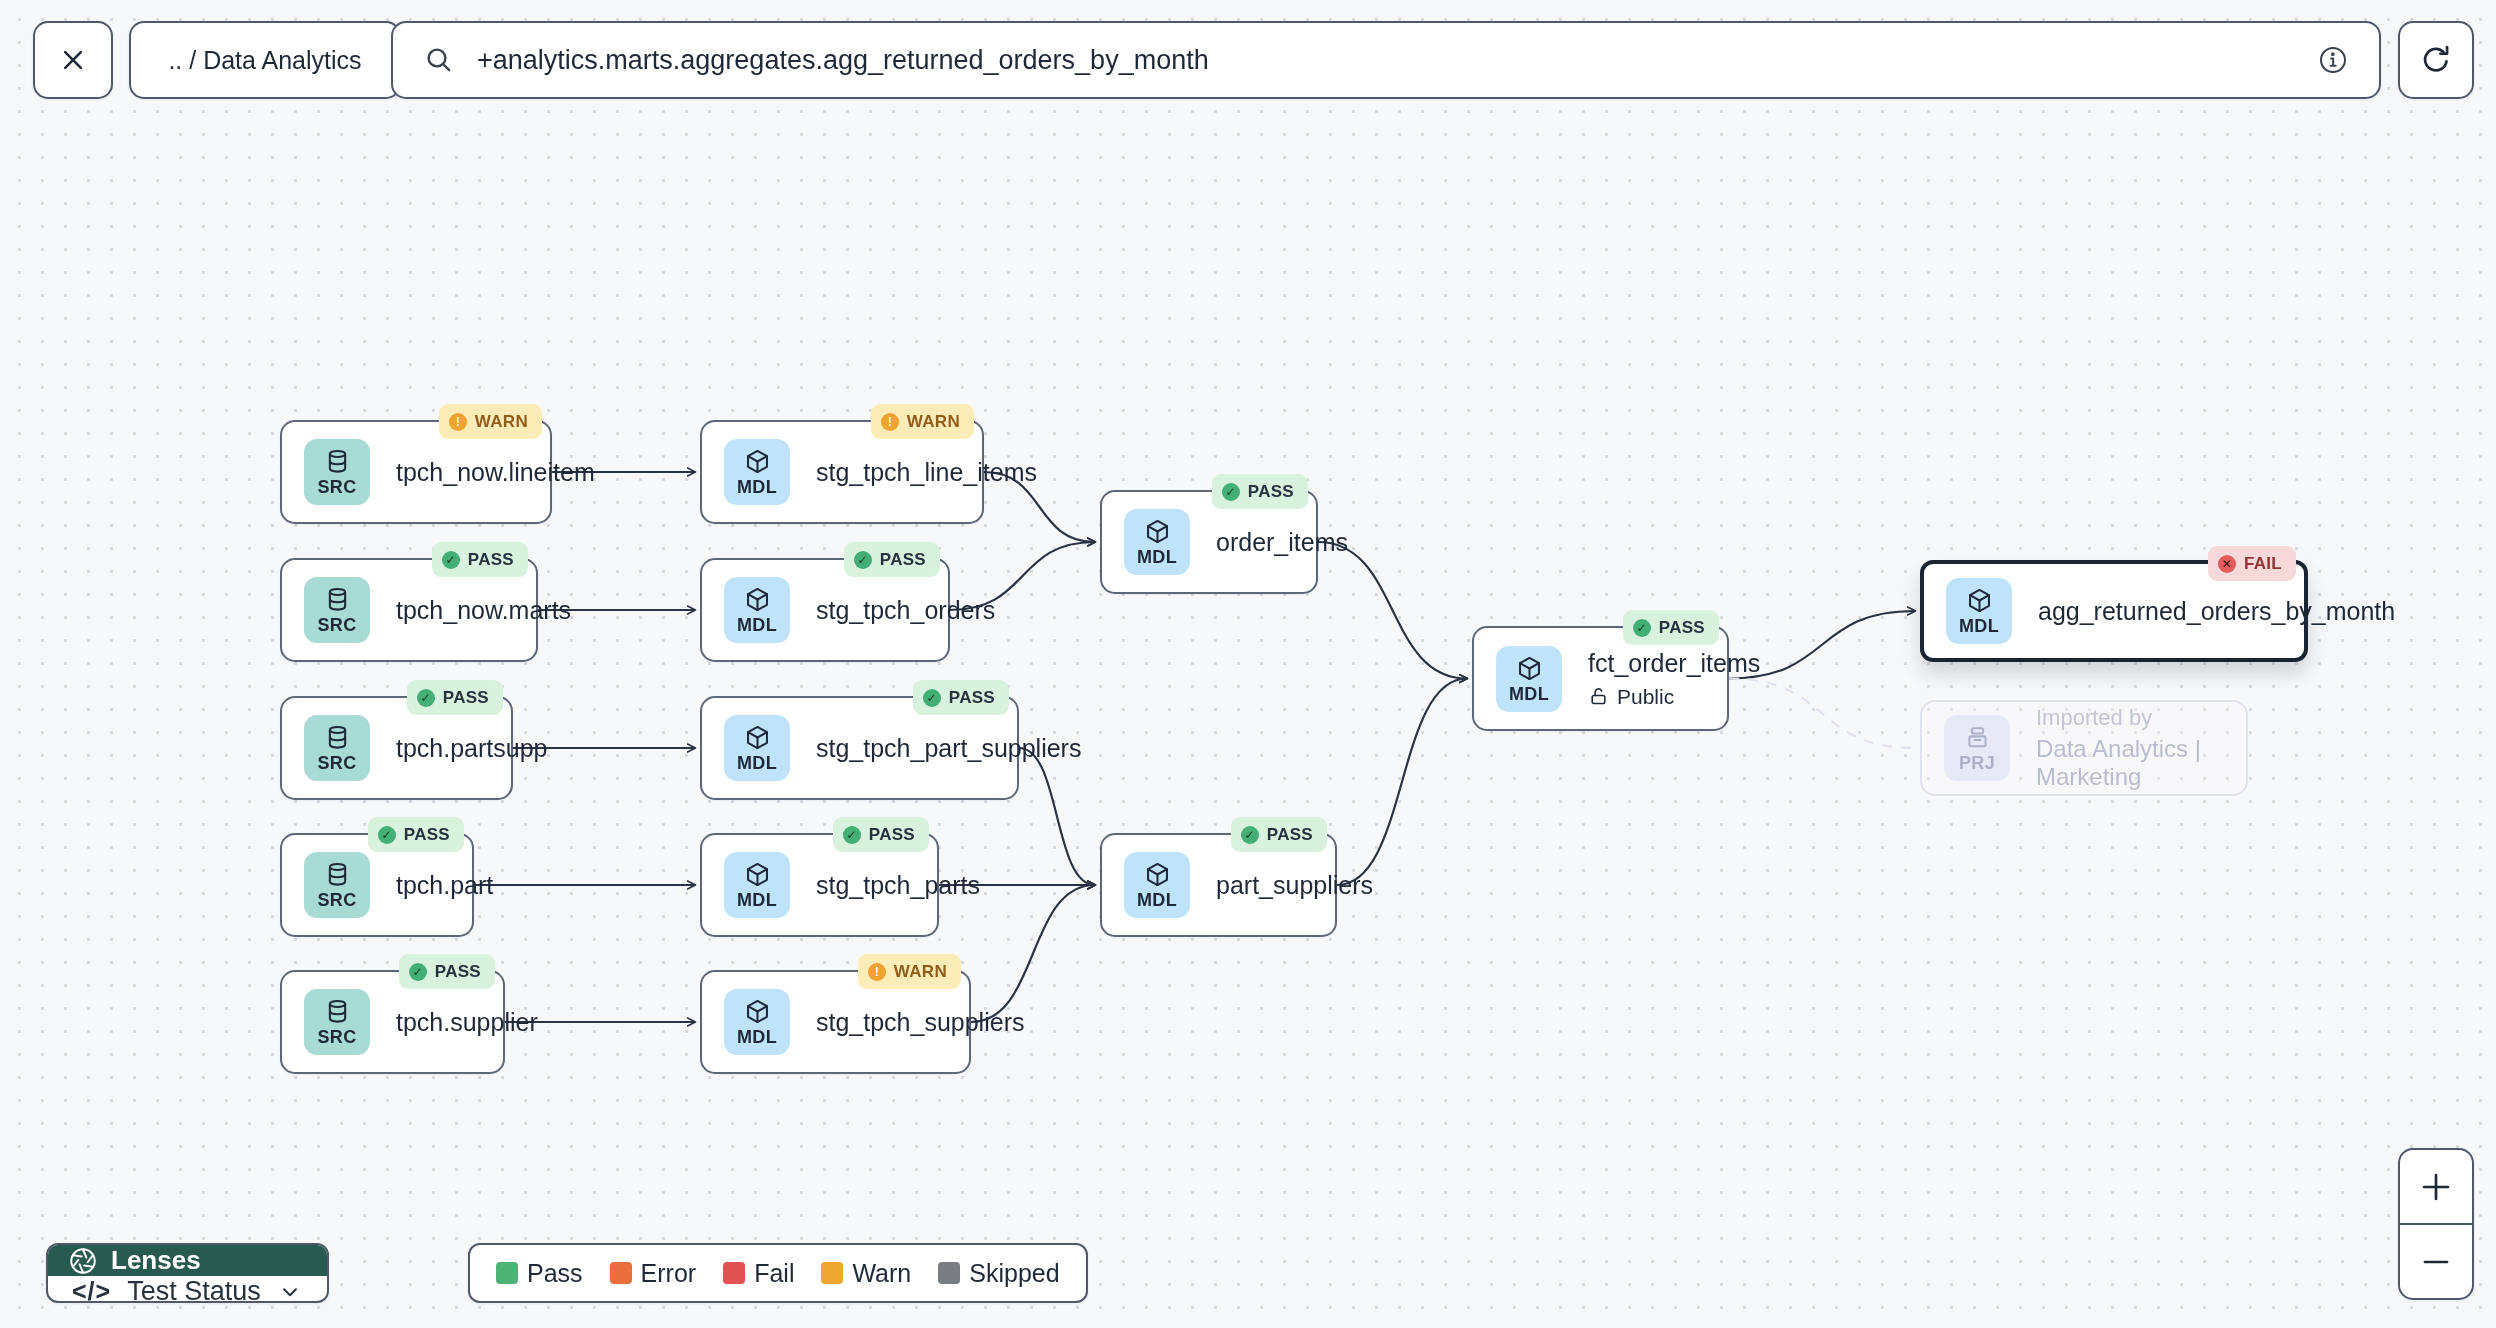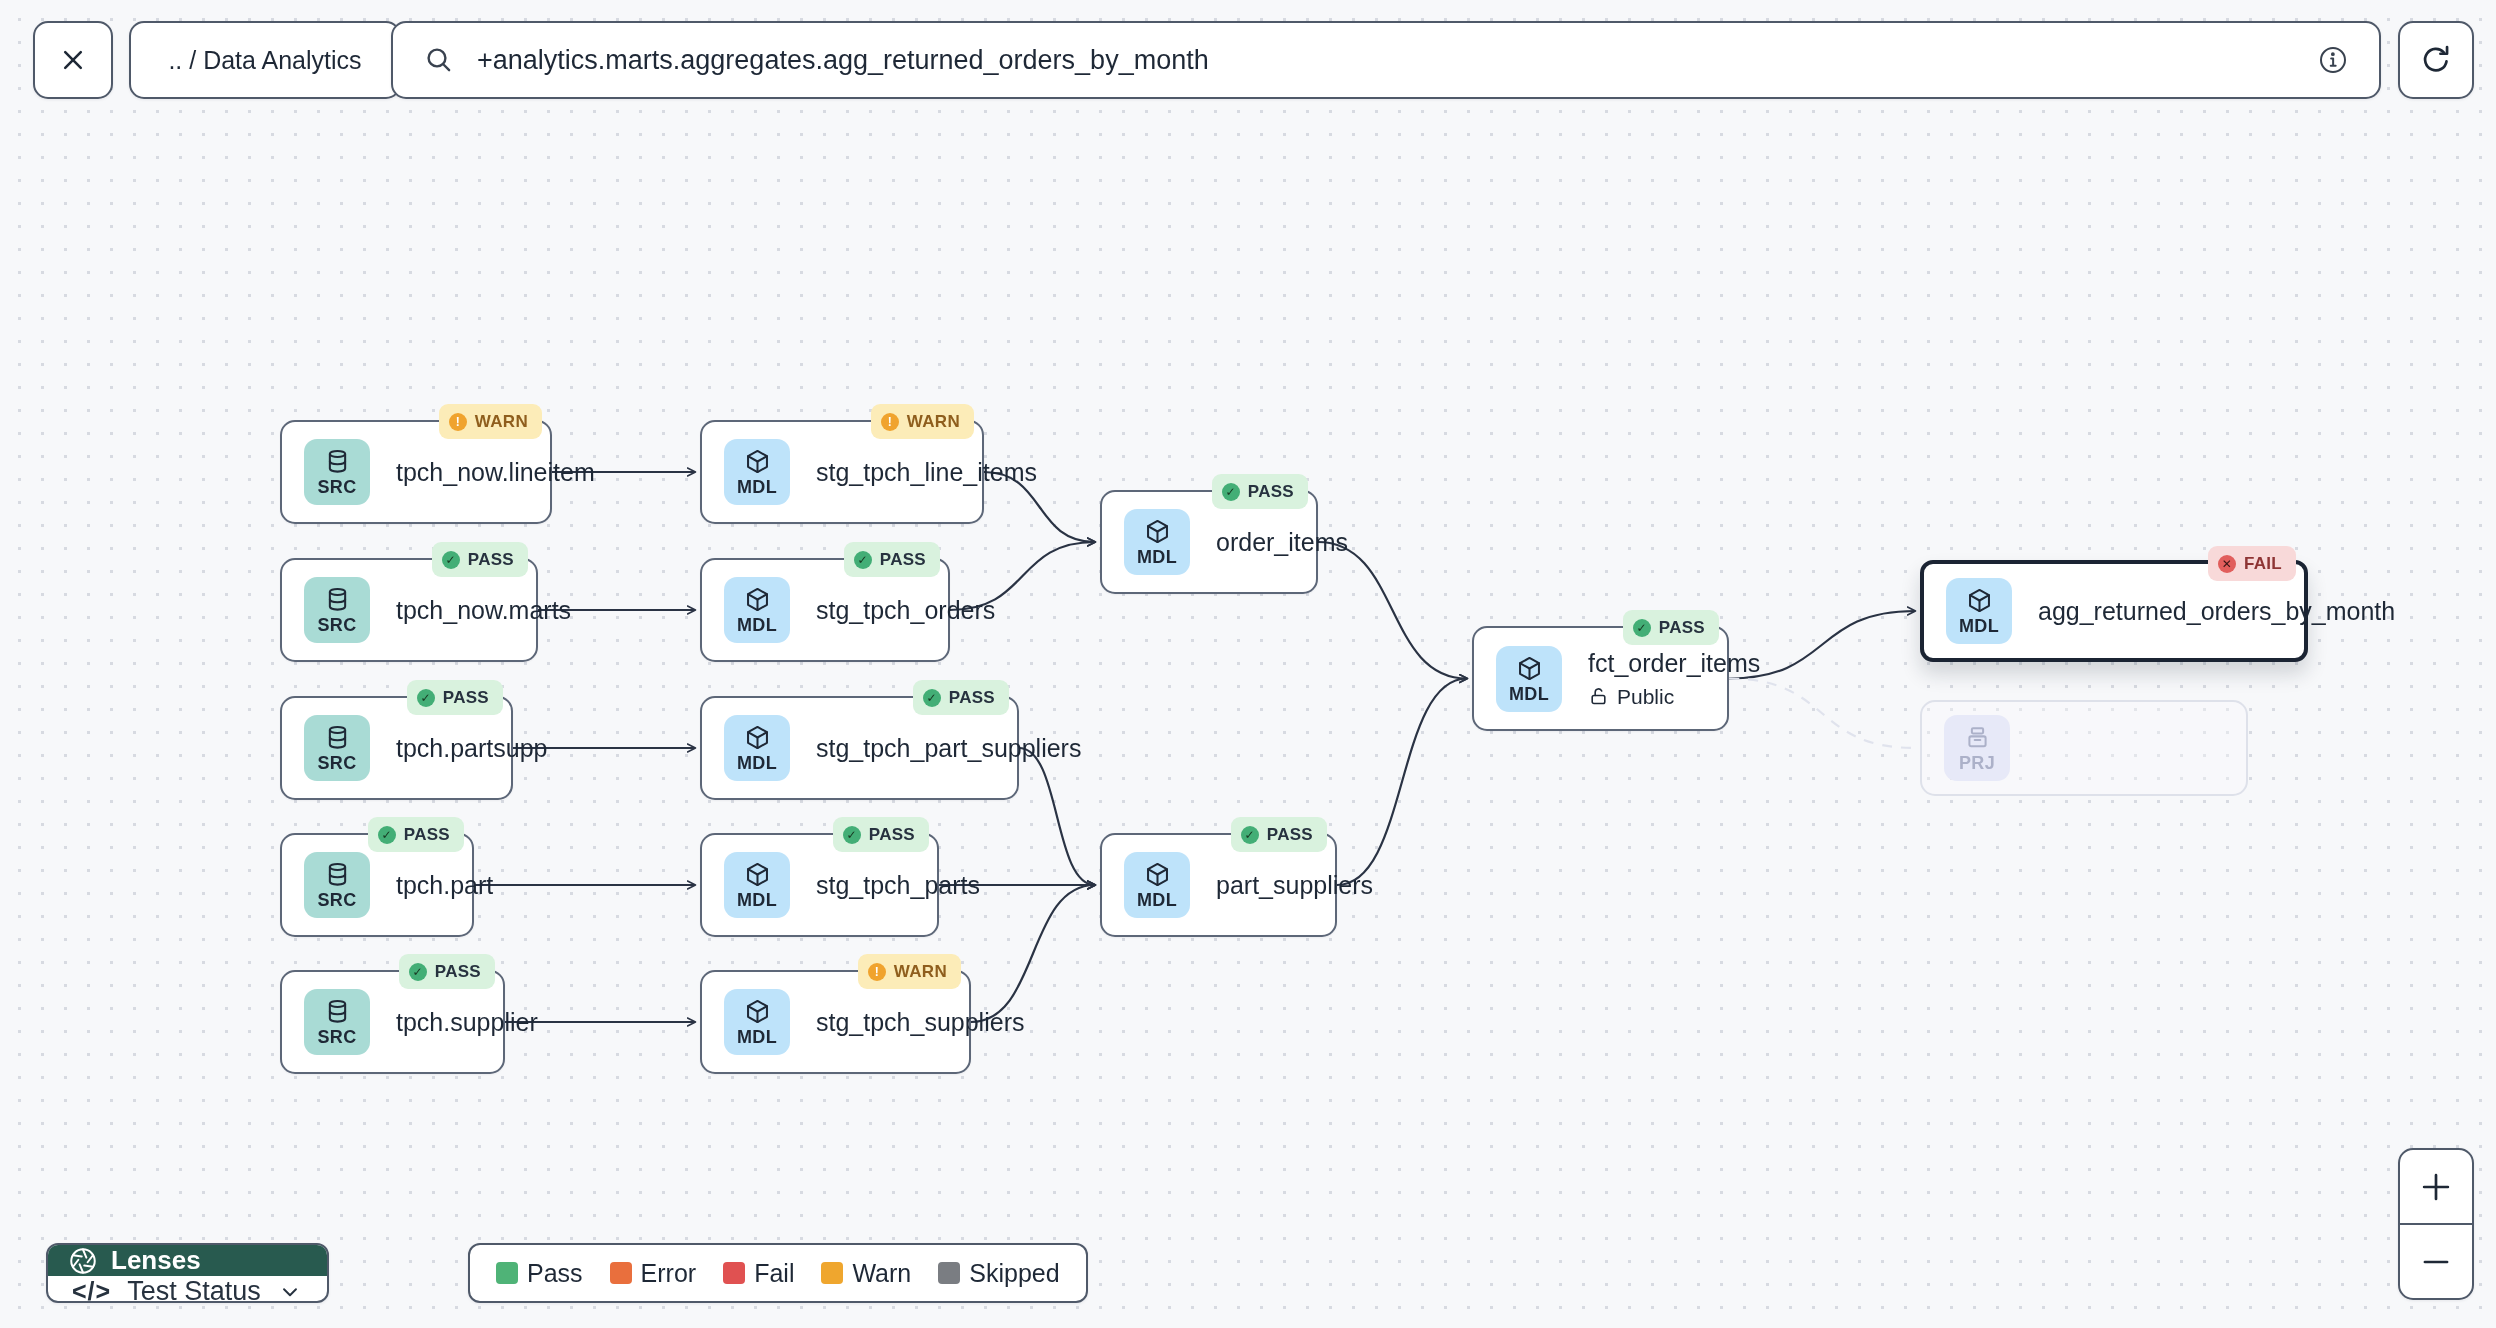--- a/index.html
+++ b/index.html
@@ -348,20 +348,26 @@
     </div>
     <div class="node faded" style="left: 1920px; top: 700px; width: 328px; height: 96px;">
       <div class="node-icon" style="background: rgb(231, 233, 248);">
         <svg class="icn" viewBox="0 0 24 24">
           <rect x="7" y="3.8" width="10" height="4.6" rx="1"></rect>
           <rect x="4.8" y="11" width="14.4" height="8.8" rx="1.5"></rect>
           <path d="M9.5 14.3 h5"></path>
         </svg>
         <span class="node-tag">PRJ</span>
       </div>
+      <div class="node-body">
+        <span class="node-title">Imported by</span>
+        <span class="node-sub">
+          <span>Data Analytics | Marketing</span>
+        </span>
+      </div>
     </div>
   </div>
 
 <div class="tb tb-close">
   <span>
       <svg class="icn" viewBox="0 0 24 24" width="34" height="34">
         <path d="M6.5 6.5 L17.5 17.5 M17.5 6.5 L6.5 17.5"></path>
       </svg>
     </span>
 </div>

